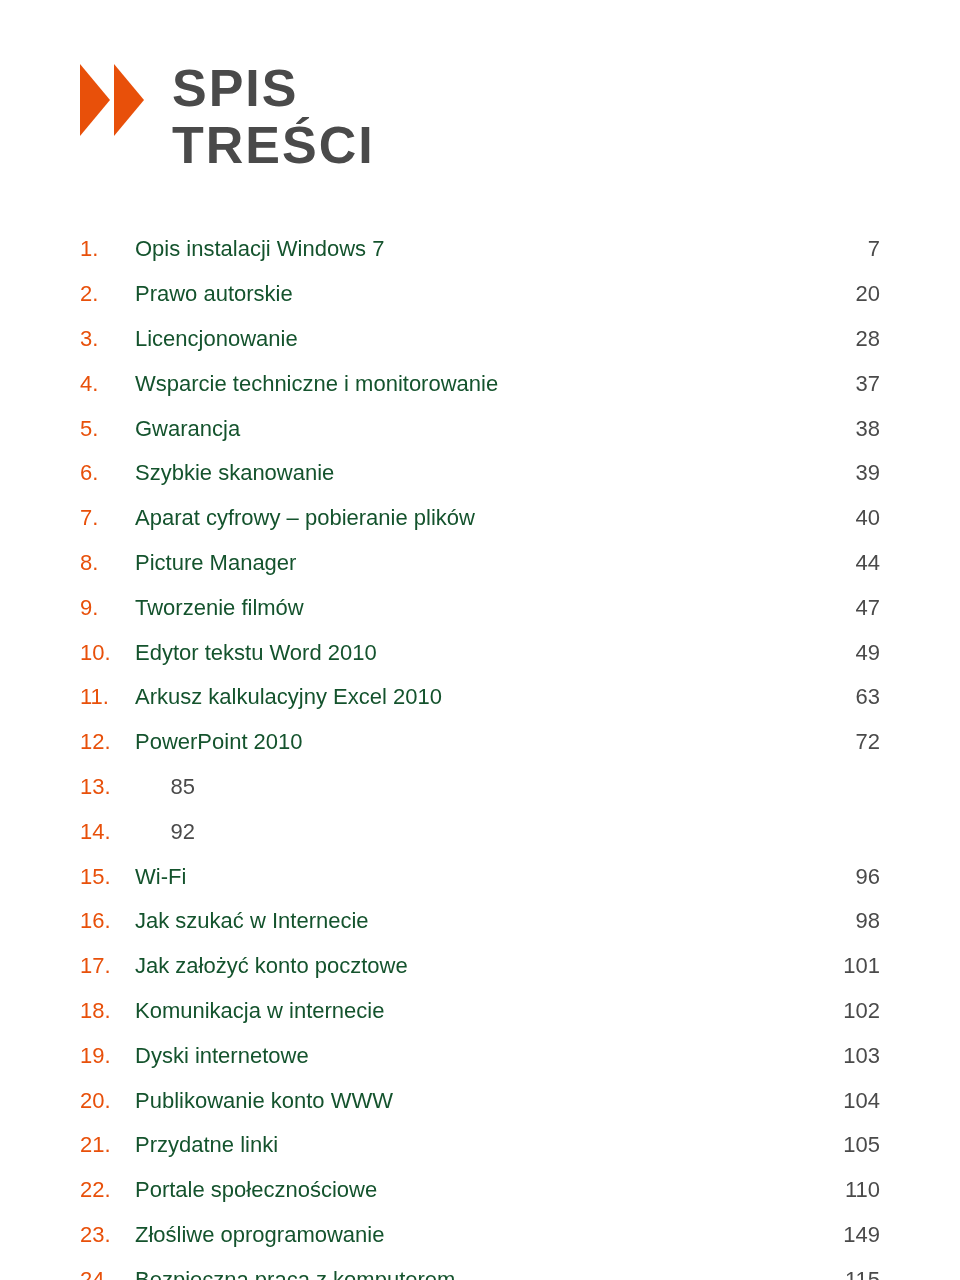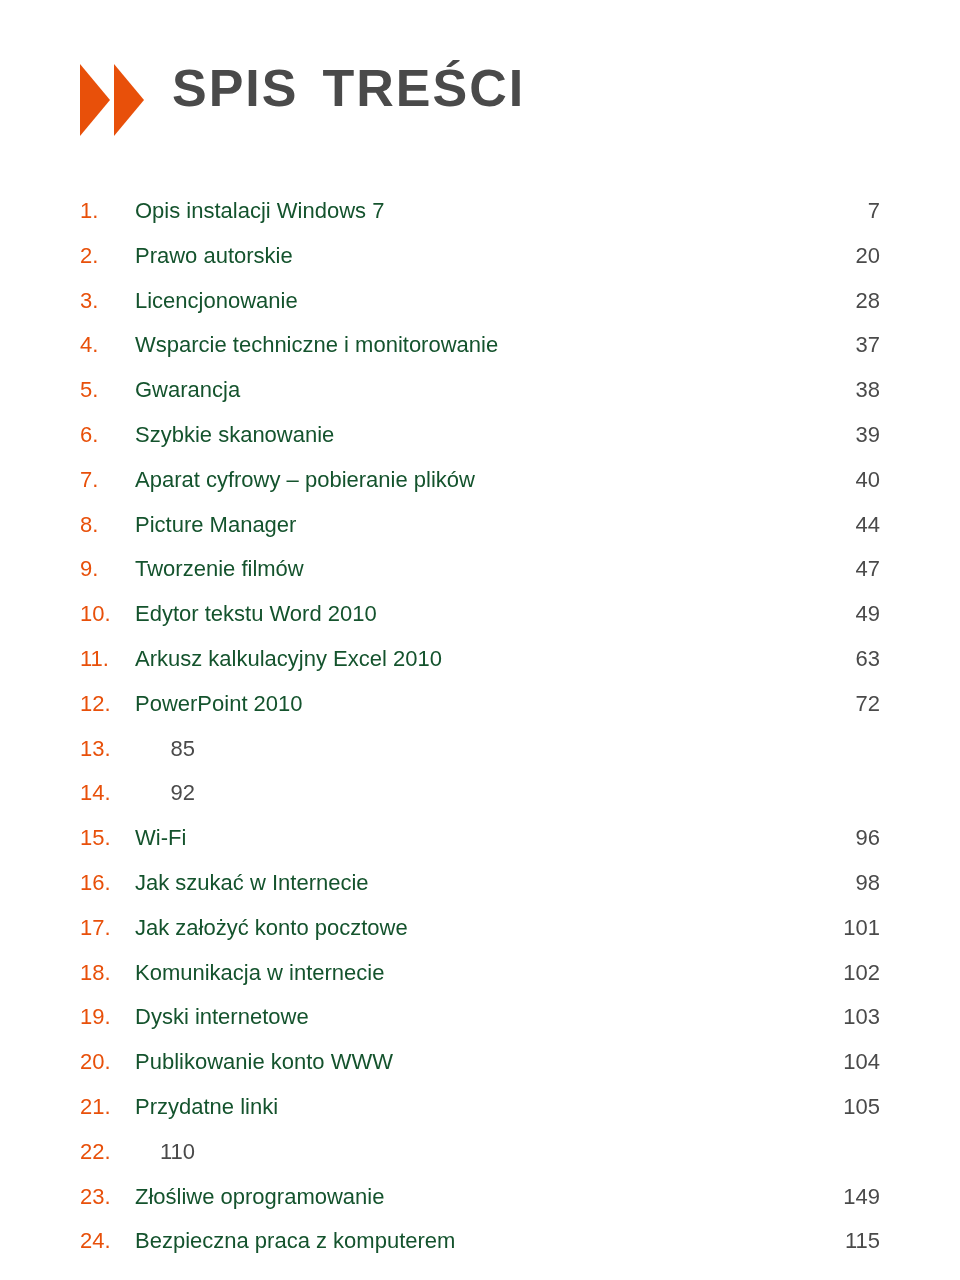--- a/index.html
+++ b/index.html
@@ -32,38 +32,37 @@
     .chevron {
       width: 0;
       height: 0;
       border-top: 36px solid transparent;
       border-bottom: 36px solid transparent;
       border-left: 30px solid #e8500a;
     }
 
     .title-block {
       display: flex;
-      flex-direction: row;
+      flex-direction: column;
     }
 
     .title-spis {
       font-size: 52px;
       font-weight: bold;
       color: #4a4a4a;
       letter-spacing: 2px;
       line-height: 1.1;
     }
 
     .title-tresci {
       font-size: 52px;
       font-weight: bold;
       color: #4a4a4a;
       letter-spacing: 2px;
       line-height: 1.1;
-      margin-left: 24px;
     }
 
     .toc-list {
       list-style: none;
       width: 100%;
     }
 
     .toc-item {
       display: flex;
       align-items: baseline;
@@ -206,20 +205,21 @@
       <span class="toc-text">Publikowanie konto WWW</span>
       <span class="toc-page">104</span>
     </li>
     <li class="toc-item">
       <span class="toc-number">21.</span>
       <span class="toc-text">Przydatne linki</span>
       <span class="toc-page">105</span>
     </li>
     <li class="toc-item">
       <span class="toc-number">22.</span>
+      <span class="toc-text">Portale społecznościowe</span>
       <span class="toc-page">110</span>
     </li>
     <li class="toc-item">
       <span class="toc-number">23.</span>
       <span class="toc-text">Złośliwe oprogramowanie</span>
       <span class="toc-page">149</span>
     </li>
     <li class="toc-item">
       <span class="toc-number">24.</span>
       <span class="toc-text">Bezpieczna praca z komputerem</span>

